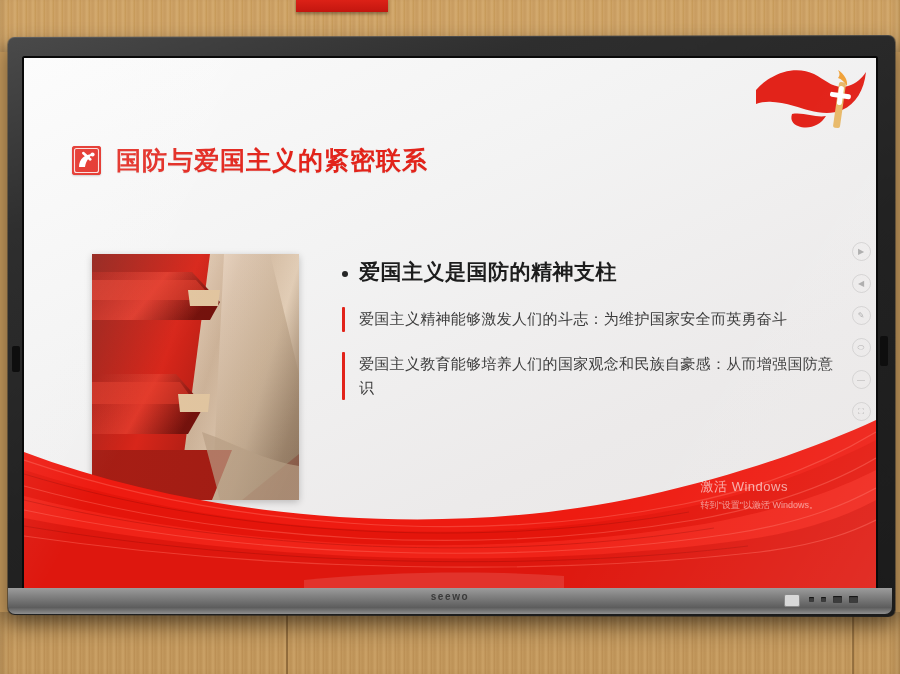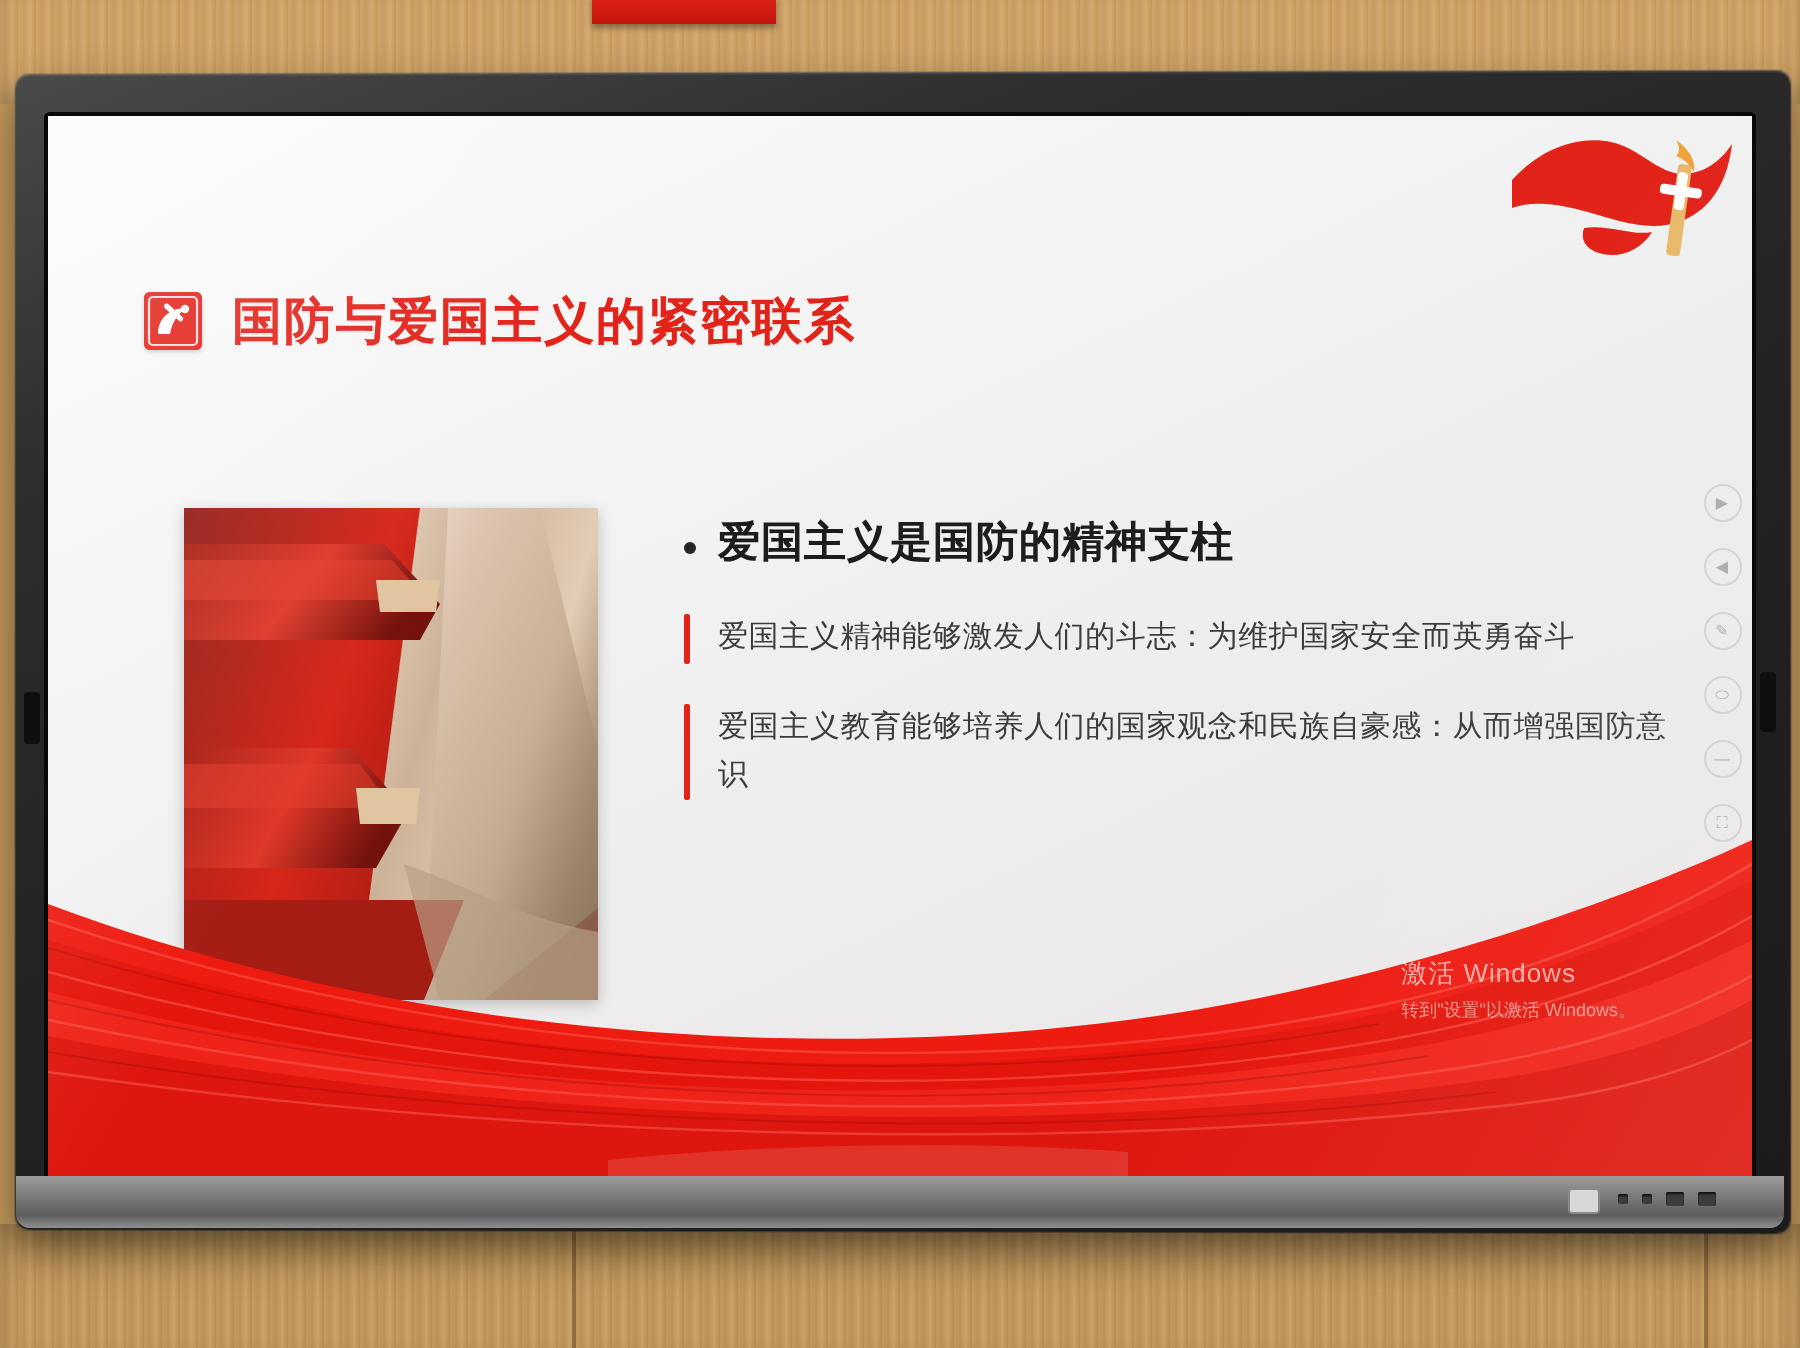--- a/index.html
+++ b/index.html
@@ -233,20 +233,21 @@
         </div>
       <div class="tb-icon">
           <span>⛶</span>
         </div>
     </div>
 
     <div id="glare"></div>
   </div>
 
   <div id="brand-bar">
+    <div id="brand">seewo</div>
     <div id="power-btn"></div>
     <div id="ports">
       <div class="port small"></div>
       <div class="port small"></div>
       <div class="port"></div>
       <div class="port"></div>
     </div>
   </div>
 </div>
 

